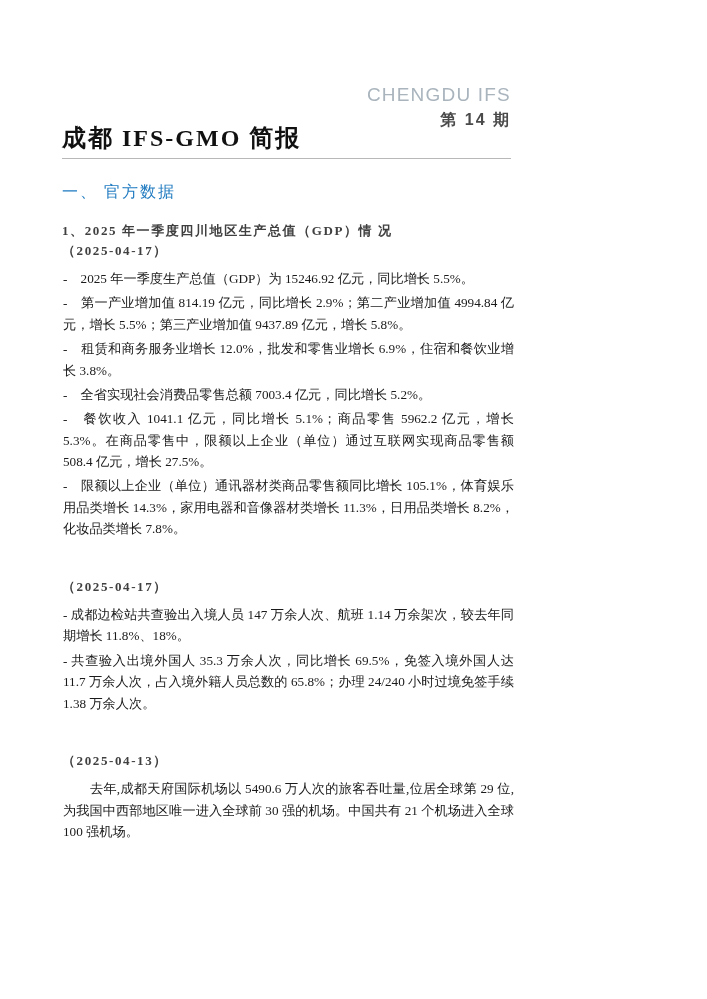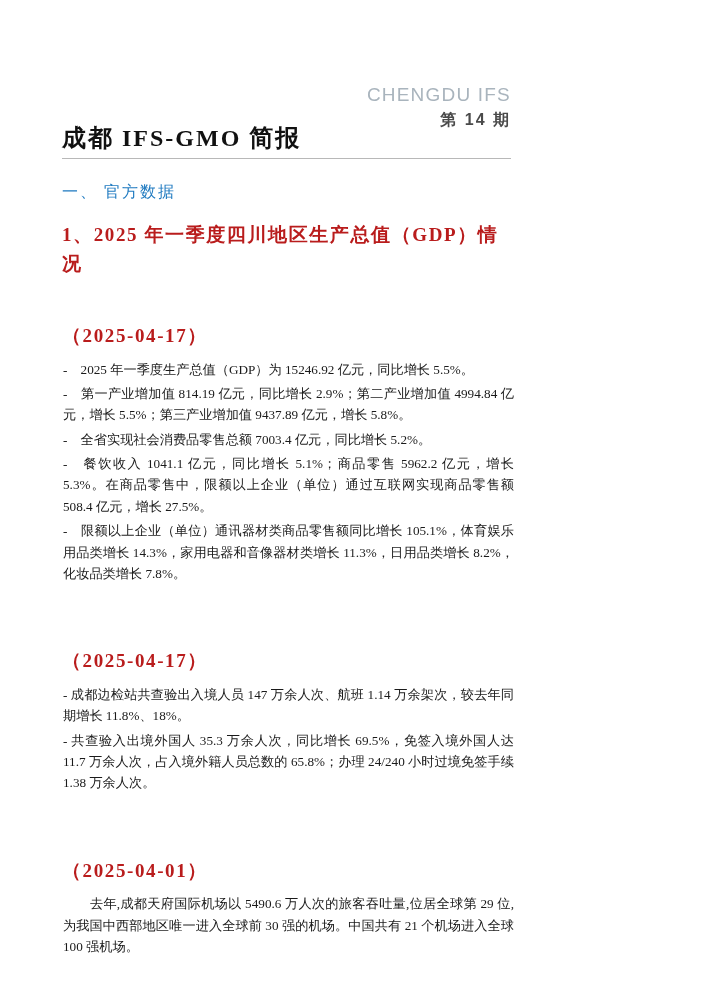--- a/index.html
+++ b/index.html
@@ -67,30 +67,29 @@
     top: 172px;
   }
   .section-title {
     color: #1f7ac0;
     font-weight: normal;
     font-size: 16px;
     letter-spacing: 2px;
     margin: 10px 0 14px 0;
   }
   .sub-title {
-    color: #b91c1c;
+    color: #404040;
     font-weight: bold;
-    font-size: 19px;
+    font-size: 13px;
     letter-spacing: 1.6px;
     line-height: 1.5;
     margin: 18px 0 8px 0;
   }
   .sub-title .date-line {
     display: block;
-    margin-top: 44px;
   }
   .para {
     font-size: 13.2px;
     line-height: 1.62;
     margin: 3px 1px;
     text-align: justify;
     color: #1a1a1a;
   }
   .para.dash {
     padding-left: 0;
@@ -114,38 +113,39 @@
 
     <div class="section-title">一、 官方数据</div>
 
     <div class="block">
       <div class="sub-title">
         <span>1、2025 年一季度四川地区生产总值（GDP）情 况</span>
         <span class="date-line">（2025-04-17）</span>
       </div>
       <div class="para dash">-　2025 年一季度生产总值（GDP）为 15246.92 亿元，同比增长 5.5%。</div>
       <div class="para dash">-　第一产业增加值 814.19 亿元，同比增长 2.9%；第二产业增加值 4994.84 亿元，增长 5.5%；第三产业增加值 9437.89 亿元，增长 5.8%。</div>
+      <div class="para dash">-　租赁和商务服务业增长 12.0%，批发和零售业增长 6.9%，住宿和餐饮业增长 3.8%。</div>
       <div class="para dash">-　全省实现社会消费品零售总额 7003.4 亿元，同比增长 5.2%。</div>
       <div class="para dash">-　餐饮收入 1041.1 亿元，同比增长 5.1%；商品零售 5962.2 亿元，增长 5.3%。在商品零售中，限额以上企业（单位）通过互联网实现商品零售额 508.4 亿元，增长 27.5%。</div>
       <div class="para dash">-　限额以上企业（单位）通讯器材类商品零售额同比增长 105.1%，体育娱乐用品类增长 14.3%，家用电器和音像器材类增长 11.3%，日用品类增长 8.2%，化妆品类增长 7.8%。</div>
     </div>
 
     <div class="spacer-2"></div>
 
     <div class="block">
       <div class="sub-title">
         <span class="date-line">（2025-04-17）</span>
       </div>
       <div class="para dash">- 成都边检站共查验出入境人员 147 万余人次、航班 1.14 万余架次，较去年同期增长 11.8%、18%。</div>
       <div class="para dash">- 共查验入出境外国人 35.3 万余人次，同比增长 69.5%，免签入境外国人达 11.7 万余人次，占入境外籍人员总数的 65.8%；办理 24/240 小时过境免签手续 1.38 万余人次。</div>
     </div>
 
     <div class="spacer-2"></div>
 
     <div class="block">
       <div class="sub-title">
-        <span class="date-line">（2025-04-01）</span>
+        <span class="date-line">（2025-04-13）</span>
       </div>
       <div class="para">　　去年,成都天府国际机场以 5490.6 万人次的旅客吞吐量,位居全球第 29 位,为我国中西部地区唯一进入全球前 30 强的机场。中国共有 21 个机场进入全球 100 强机场。</div>
     </div>
 
   </div>
 </div>
 
 </body></html>

